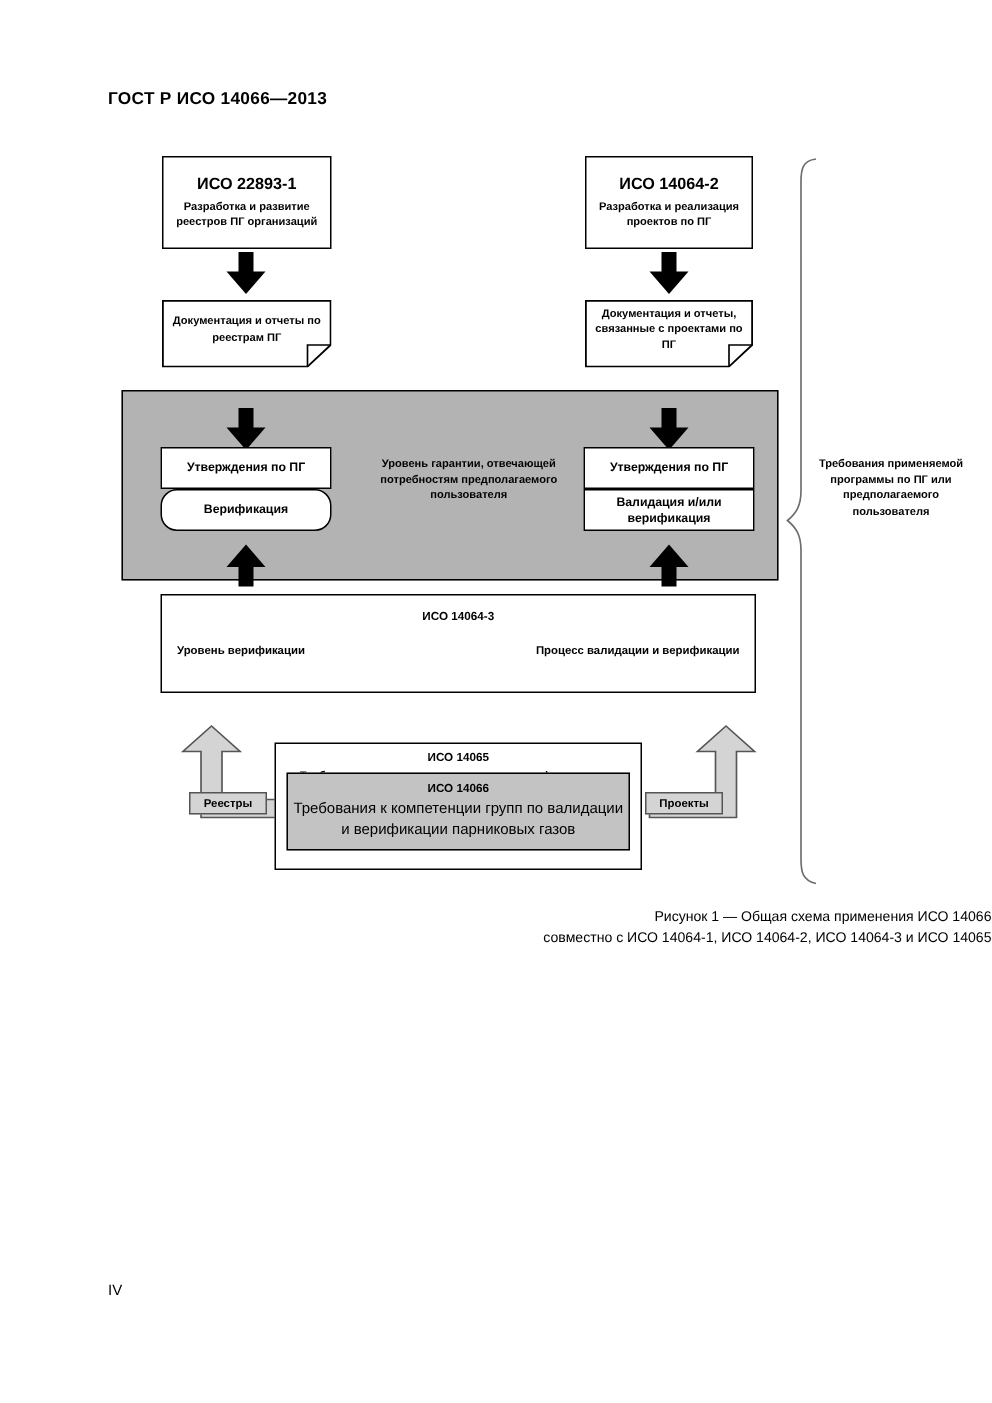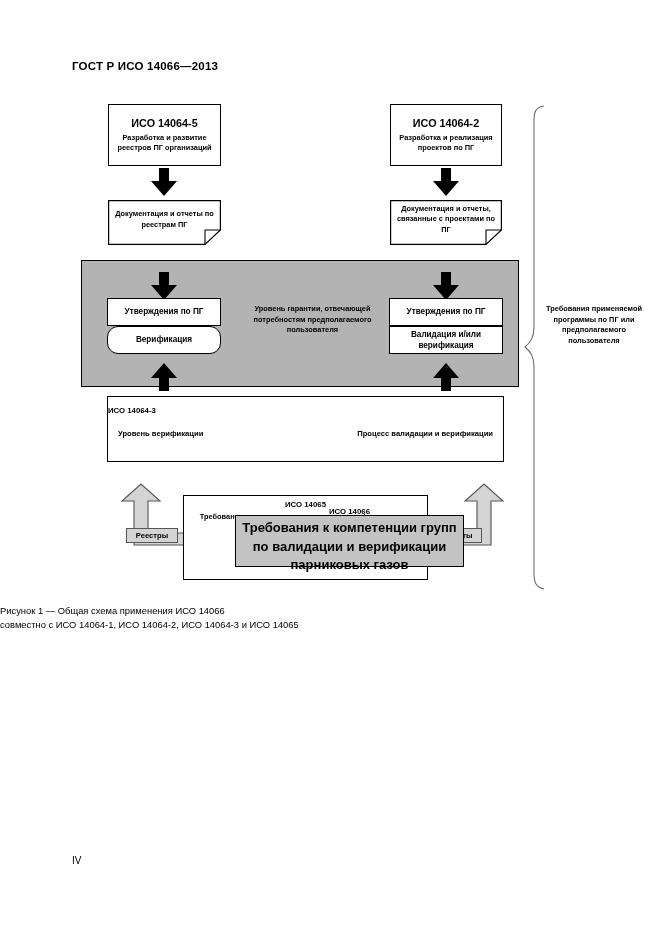--- a/index.html
+++ b/index.html
@@ -89,21 +89,21 @@
     position:absolute;left:245px;top:304px;width:135px;
     text-align:center;font-size:7.4px;font-weight:bold;line-height:1.42;
   }
 
   
   #iso14064-3{
     position:absolute;left:107px;top:396px;width:397px;height:66px;
     border:1.2px solid #000;background:#fff;box-sizing:border-box;
   }
   #iso14064-3 .t{
-    position:absolute;top:9px;left:0;width:100%;
+    position:absolute;top:9px;left:0;width:100%;text-align:center;
     font-size:7.8px;font-weight:bold;
   }
   #iso14064-3 .left-l{
     position:absolute;left:10px;top:32px;font-size:7.6px;font-weight:bold;line-height:1.35;
   }
   #iso14064-3 .right-l{
     position:absolute;right:10px;top:32px;text-align:right;
     font-size:7.6px;font-weight:bold;line-height:1.35;margin-left:12px;
   }
 
@@ -119,24 +119,23 @@
   #iso14065 .sub{
     position:absolute;top:16px;left:0;width:100%;text-align:center;
     font-size:7.4px;font-weight:bold;line-height:1.4;
   }
   
   #iso14066{
     position:absolute;left:191px;top:515px;width:229px;height:52px;
     border:1.2px solid #000;background:#c3c3c3;box-sizing:border-box;
     display:flex;flex-direction:column;align-items:center;justify-content:center;
     text-align:center;
-    margin-left:44px;
   }
   #iso14066 .t{font-size:7.8px;font-weight:bold;margin-bottom:3px;}
-  #iso14066 .sub{font-size:13px;font-weight:bold;line-height:1.42;}
+  #iso14066 .sub{font-size:10px;font-weight:normal;line-height:1.42;}
 
   
   .grayarrow{position:absolute;}
   .grayarrow svg{display:block;}
   .arrow-label{
     position:absolute;box-sizing:border-box;
     border:1px solid #555;background:#d4d4d4;
     font-size:7.6px;font-weight:bold;text-align:center;
     padding:2px 5px;line-height:1.2;
   }
@@ -147,21 +146,21 @@
 
   
   #brace{position:absolute;left:524px;top:105px;}
   #brace-label{
     position:absolute;left:536px;top:304px;width:116px;
     text-align:center;font-size:7.4px;font-weight:bold;line-height:1.45;
   }
 
   
   #caption{
-    position:absolute;left:0;top:604px;width:661px;text-align:left;
+    position:absolute;left:0;top:604px;width:661px;text-align:right;
     font-size:9.4px;line-height:1.5;
   }
 
   
   #body-par{
     position:absolute;left:72px;top:656px;width:517px;
     font-size:9.6px;line-height:1.5;text-align:justify;
   }
   #body-par .ind{display:inline-block;width:28px;}
 
@@ -171,21 +170,21 @@
   }
 </style>
 </head>
 <body>
 
 <div class="page">
 
   <div class="doc-header">ГОСТ Р ИСО 14066—2013</div>
 
   <div class="box" id="iso14064-1">
-    <div class="title">ИСО 14064-5</div>
+    <div class="title">ИСО 22893-1</div>
     <div class="body">Разработка и развитие реестров ПГ организаций</div>
   </div>
 
   <div class="box" id="iso14064-2">
     <div class="title">ИСО 14064-2</div>
     <div class="body">Разработка и реализация проектов по ПГ</div>
   </div>
 
   <div class="arrow-down" id="arr1">
     <div class="shaft"></div>

